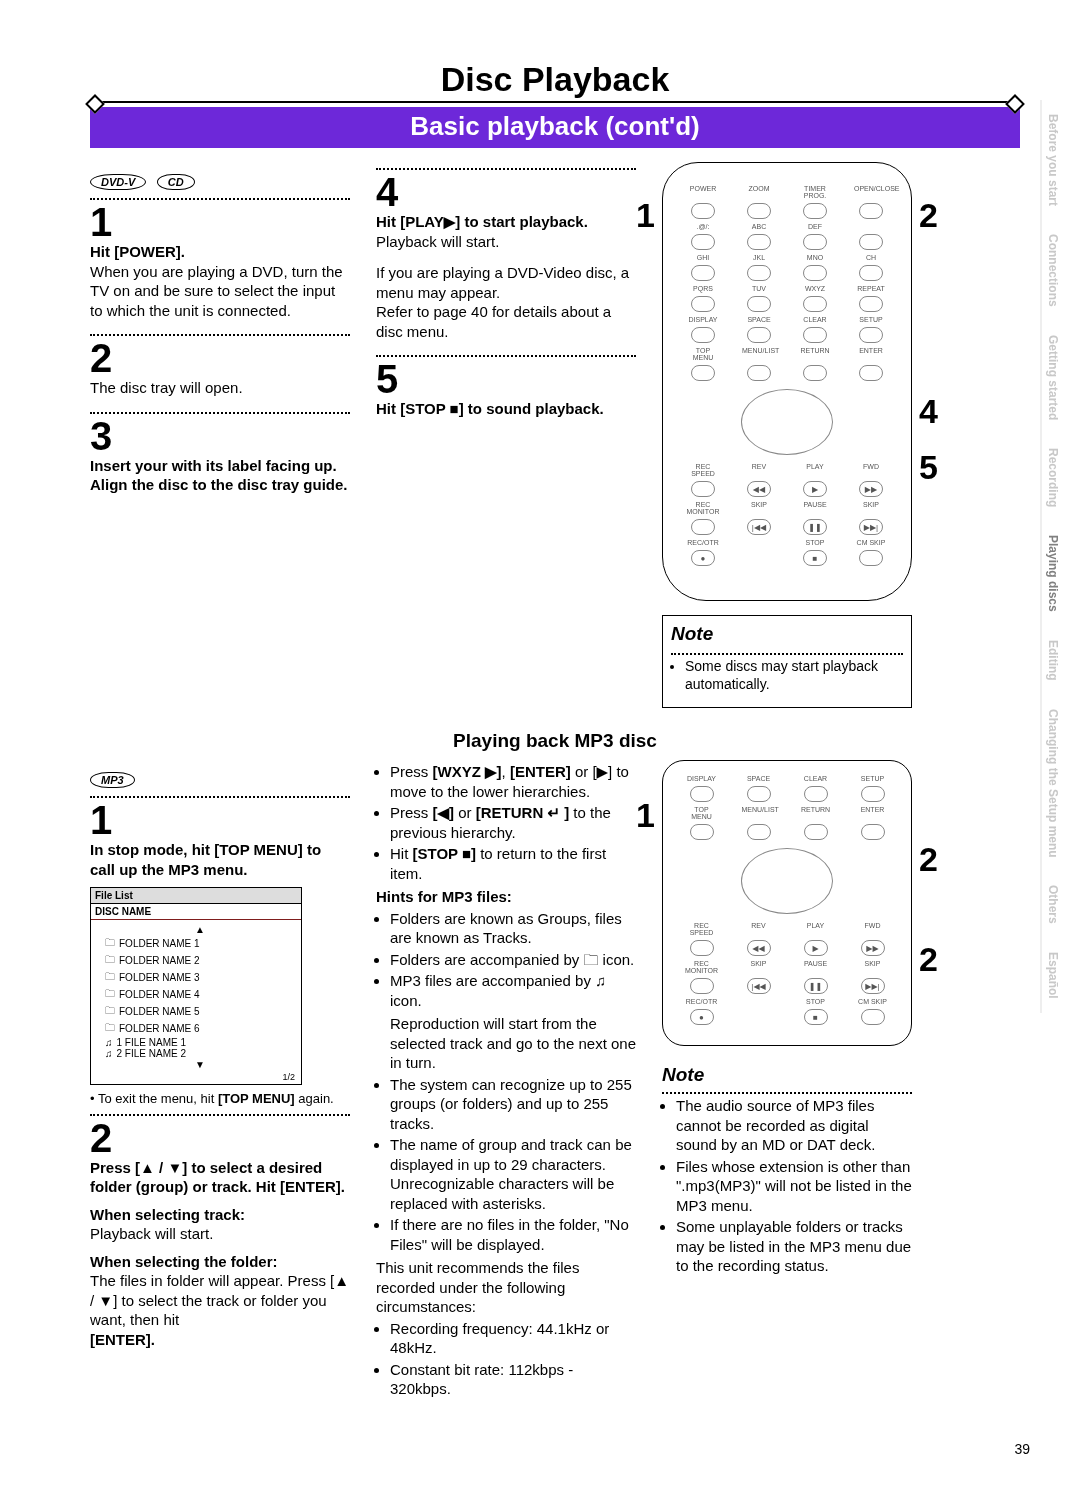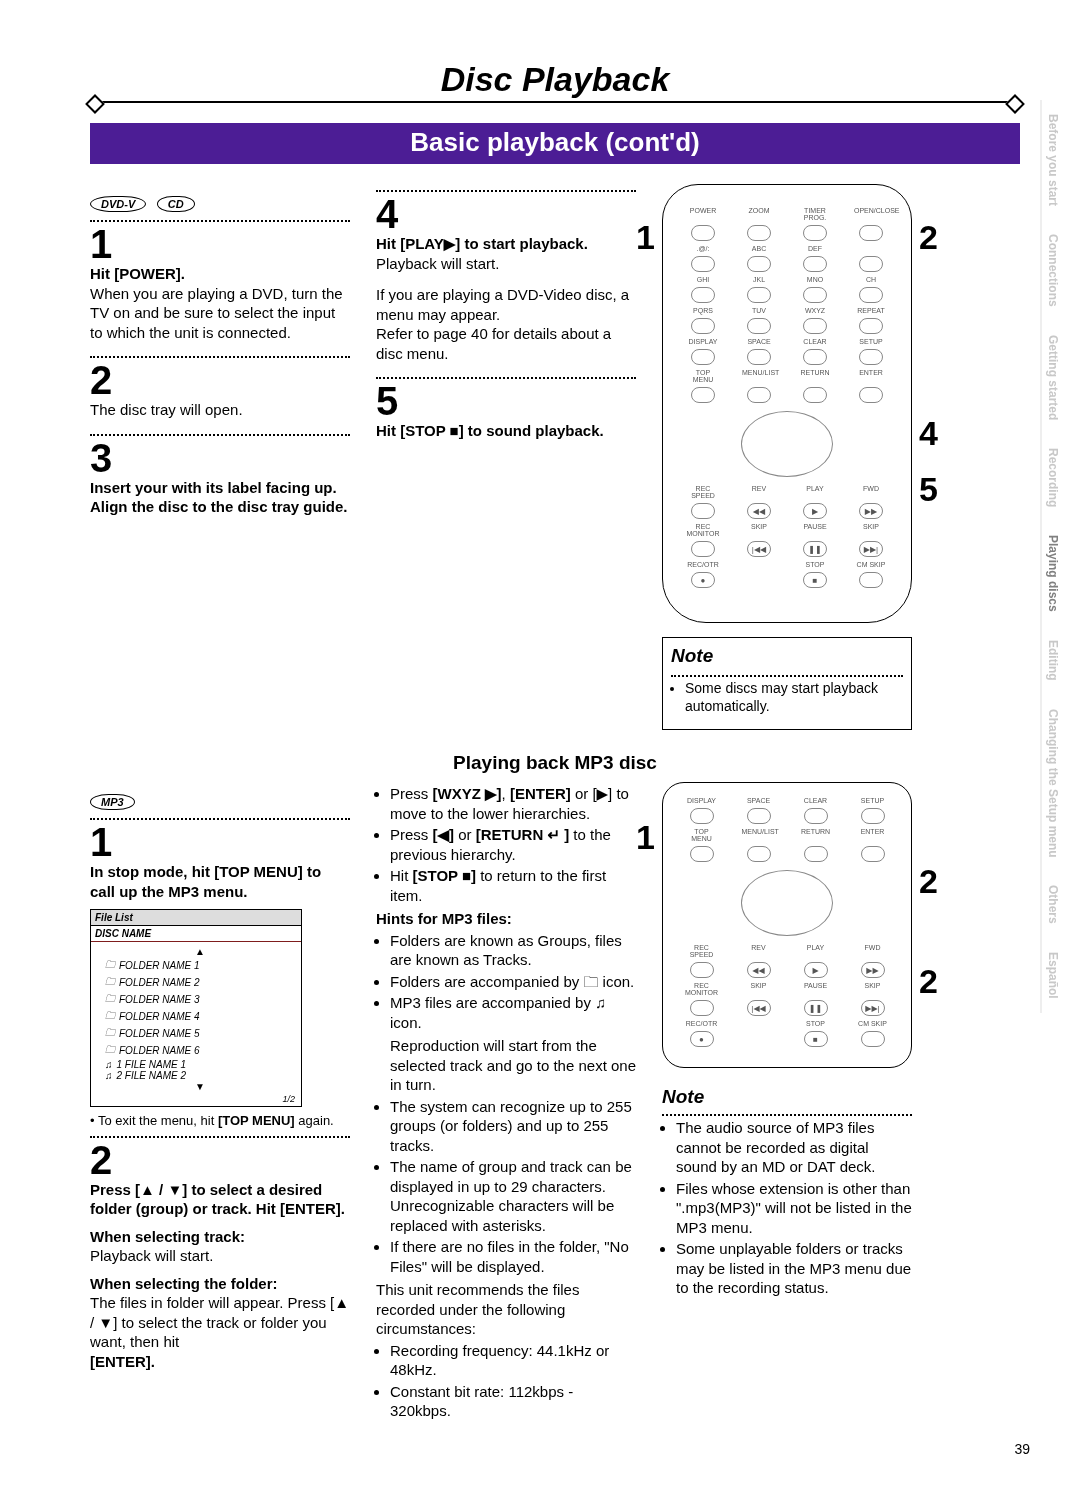--- a/index.html
+++ b/index.html
@@ -1,34 +1,34 @@
 <!DOCTYPE html>
 <html><head>
 <meta charset="utf-8">
 <style>
   body { margin:0; padding:0; background:#fff; font-family: Arial, Helvetica, sans-serif; color:#000; }
   .page { width:1080px; height:1487px; position:relative; padding:60px 60px 40px 90px; box-sizing:border-box; }
-  .title-wrap { position:relative; margin-bottom:20px;font-style:italic; }
+  .title-wrap { position:relative; margin-bottom:4px; }
   .title { font-size:34px; font-weight:bold; text-align:center; }
   .title-line { border-top:2px solid #000; margin-top:2px; position:relative; }
   .title-line::before, .title-line::after { content:""; position:absolute; top:-6px; width:10px; height:10px; border:2px solid #000; transform:rotate(45deg); background:#fff; }
   .title-line::before { left:-2px; }
   .title-line::after { right:-2px; }
-  .subtitle-bar { background:#4c1d95; color:#fff; font-size:26px; font-weight:bold; text-align:center; padding:4px 0 6px 0; margin-bottom:20px; }
+  .subtitle-bar { background:#6d28d9; color:#fff; font-size:26px; font-weight:bold; text-align:center; padding:4px 0 6px 0; margin-bottom:14px; }
   .badges { margin:10px 0 8px 0; }
   .badge { display:inline-block; border:1.5px solid #000; border-radius:50%/60%; padding:1px 10px; font-size:11px; font-weight:bold; font-style:italic; margin-right:6px; }
   .dot-rule { border:none; border-top:2px dotted #000; margin:6px 0 2px 0; }
   .stepnum { font-size:40px; font-weight:bold; line-height:1; margin:0; }
   .body { font-size:15px; line-height:1.3; }
   .b { font-weight:bold; }
   .columns { display:flex; gap:26px; }
   .col { flex:1 1 0; }
   .col-remote { flex:0 0 250px; }
   .section-head { font-size:19px; font-weight:bold; margin:22px 0 8px 0;text-align:center; }
-  .filelist { border:1px solid #000; width:210px; font-size:10px; margin:8px 0 6px 0;font-style:italic; }
+  .filelist { border:1px solid #000; width:210px; font-size:10px; margin:8px 0 6px 0; }
   .filelist-hdr { border-bottom:1px solid #000; padding:2px 4px; font-weight:bold; background:#ddd; }
   .filelist-sub { border-bottom:1px solid #7f1d1d; padding:2px 4px; font-weight:bold; }
   .filelist-body { padding:4px 6px 2px 14px; position:relative; }
   .filelist-body .arrow-up, .filelist-body .arrow-dn { text-align:center; font-size:10px; }
   .filelist-row { display:flex; align-items:center; gap:4px; }
   .pg { text-align:right; padding:0 6px 2px 0; font-size:9px; }
   .remote { border:1.5px solid #000; border-radius:36px 36px 44px 44px; padding:18px 12px 30px 12px; font-size:8px; color:#555; }
   .remote .rrow { display:flex; justify-content:space-around; margin:4px 0; }
   .remote .rbtn { width:22px; height:14px; border:1px solid #888; border-radius:8px; }
   .remote .rlabel { width:34px; text-align:center; font-size:7px; }

